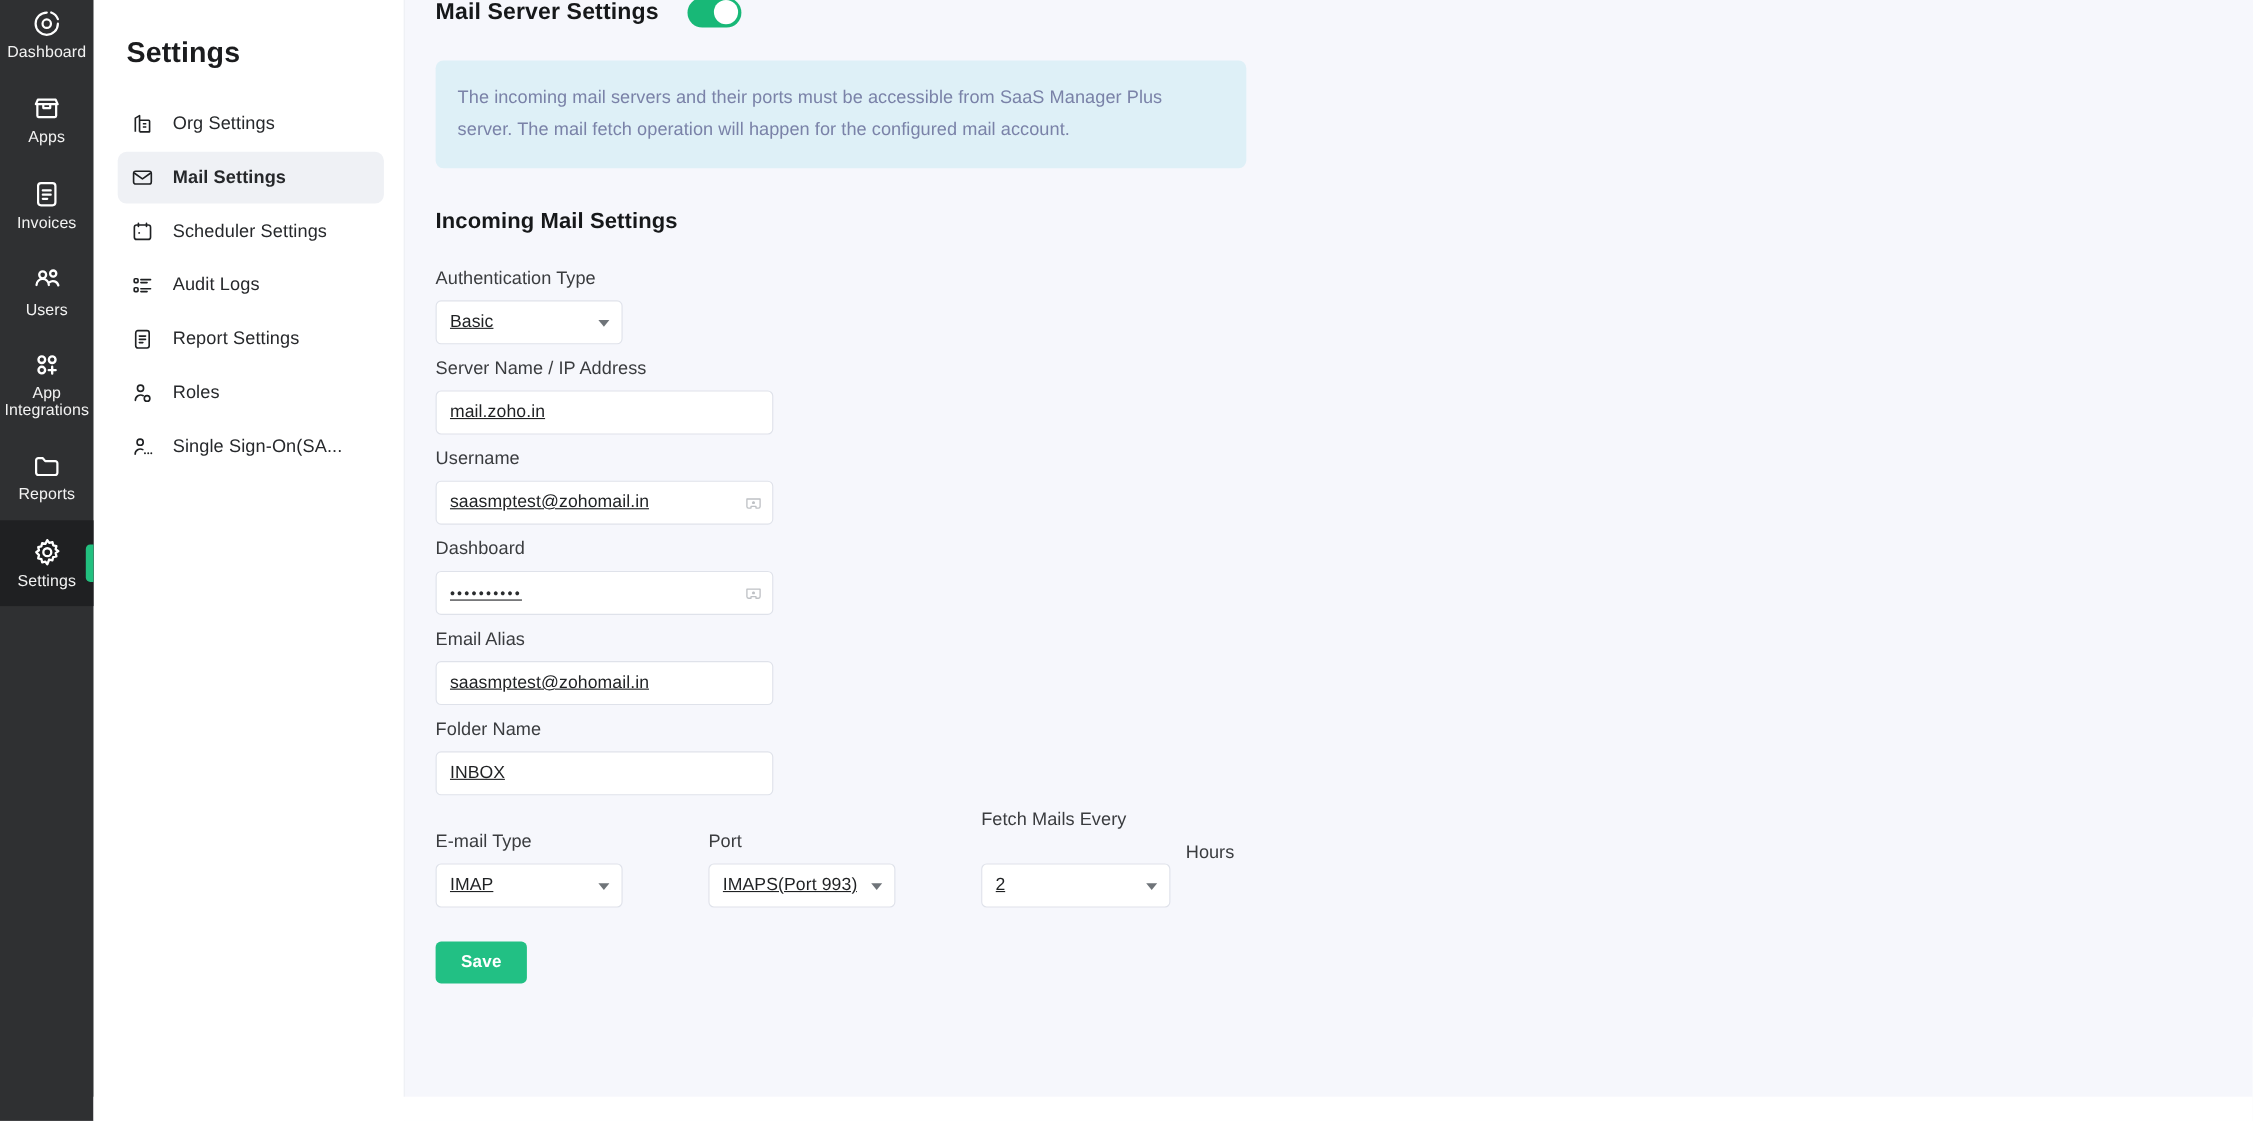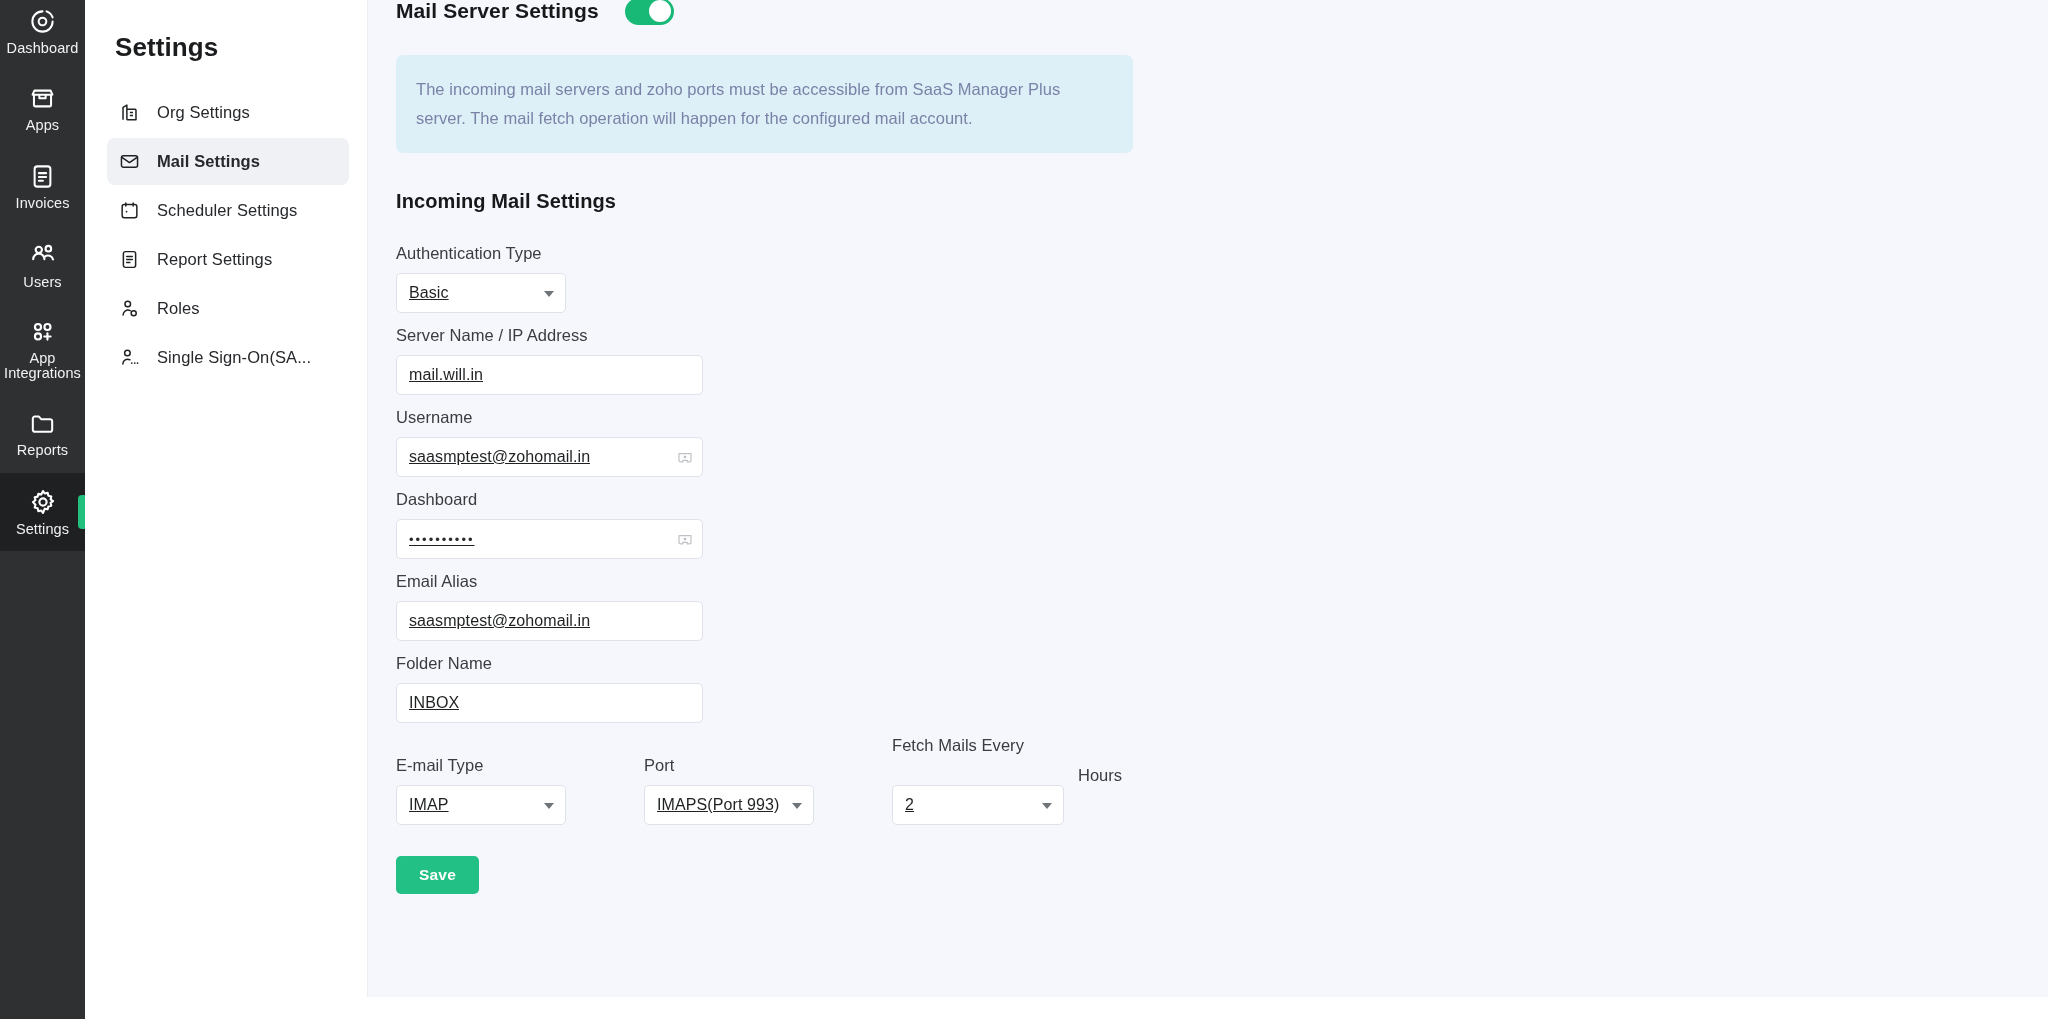--- a/index.html
+++ b/index.html
@@ -373,20 +373,30 @@
         <span class="nav-ico">
           <svg width="21" height="21" viewBox="0 0 24 24" fill="none" stroke="currentColor" stroke-width="1.7" stroke-linecap="round" stroke-linejoin="round">
             <rect x="3.6" y="5.2" width="16.8" height="15" rx="2.4"></rect>
             <path d="M7.8 3.4v3.4M16.2 3.4v3.4"></path>
             <circle cx="8.6" cy="13.4" r="1" fill="currentColor" stroke="none"></circle>
           </svg>
         </span>
         <span class="nav-label">Scheduler Settings</span>
       </div>
 
+      <div class="nav-item">
+        <span class="nav-ico">
+          <svg width="21" height="21" viewBox="0 0 24 24" fill="none" stroke="currentColor" stroke-width="1.7" stroke-linecap="round">
+            <rect x="3.4" y="5" width="4" height="4" rx="1.1"></rect>
+            <rect x="3.4" y="14.4" width="4" height="4" rx="1.1"></rect>
+            <path d="M10.4 6h10M10.4 9h6.4M10.4 15.4h10M10.4 18.4h6.4"></path>
+          </svg>
+        </span>
+        <span class="nav-label">Audit Logs</span>
+      </div>
 
       <div class="nav-item">
         <span class="nav-ico">
           <svg width="21" height="21" viewBox="0 0 24 24" fill="none" stroke="currentColor" stroke-width="1.7" stroke-linecap="round" stroke-linejoin="round">
             <rect x="5" y="3" width="14" height="18" rx="2.3"></rect>
             <path d="M8.8 8.6h6.4M8.8 12h6.4M8.8 15.4h3.6"></path>
           </svg>
         </span>
         <span class="nav-label">Report Settings</span>
       </div>
@@ -422,39 +432,39 @@
     <div class="main-inner">
 
       <div class="page-head">
         <div class="page-title">Mail Server Settings</div>
         <div class="toggle">
           <span class="knob"></span>
         </div>
       </div>
 
       <div class="info-banner">
-        <p>The incoming mail servers and zoho ports must be accessible from SaaS Manager Plus server. The mail fetch operation will happen for the configured mail account.</p>
+        <p>The incoming mail servers and their ports must be accessible from SaaS Manager Plus server. The mail fetch operation will happen for the configured mail account.</p>
       </div>
 
       <div class="section-title">Incoming Mail Settings</div>
 
       <div class="form">
 
         <div class="field">
           <div class="field-label">Authentication Type</div>
           <div class="control select-w">
             <span class="val">Basic</span>
             <span class="caret"></span>
           </div>
         </div>
 
         <div class="field">
           <div class="field-label">Server Name / IP Address</div>
           <div class="control input-w">
-            <span class="val">mail.will.in</span>
+            <span class="val">mail.zoho.in</span>
           </div>
         </div>
 
         <div class="field">
           <div class="field-label">Username</div>
           <div class="control input-w">
             <span class="val">saasmptest@zohomail.in</span>
             <span class="autofill-ico">
               <svg width="18" height="18" viewBox="0 0 24 24" fill="none" stroke="#8a8f96" stroke-width="1.6" stroke-linejoin="round">
                 <path d="M4 7.5h16v9a2 2 0 0 1-2 2h-3v-2H9v2H6a2 2 0 0 1-2-2z"></path>

